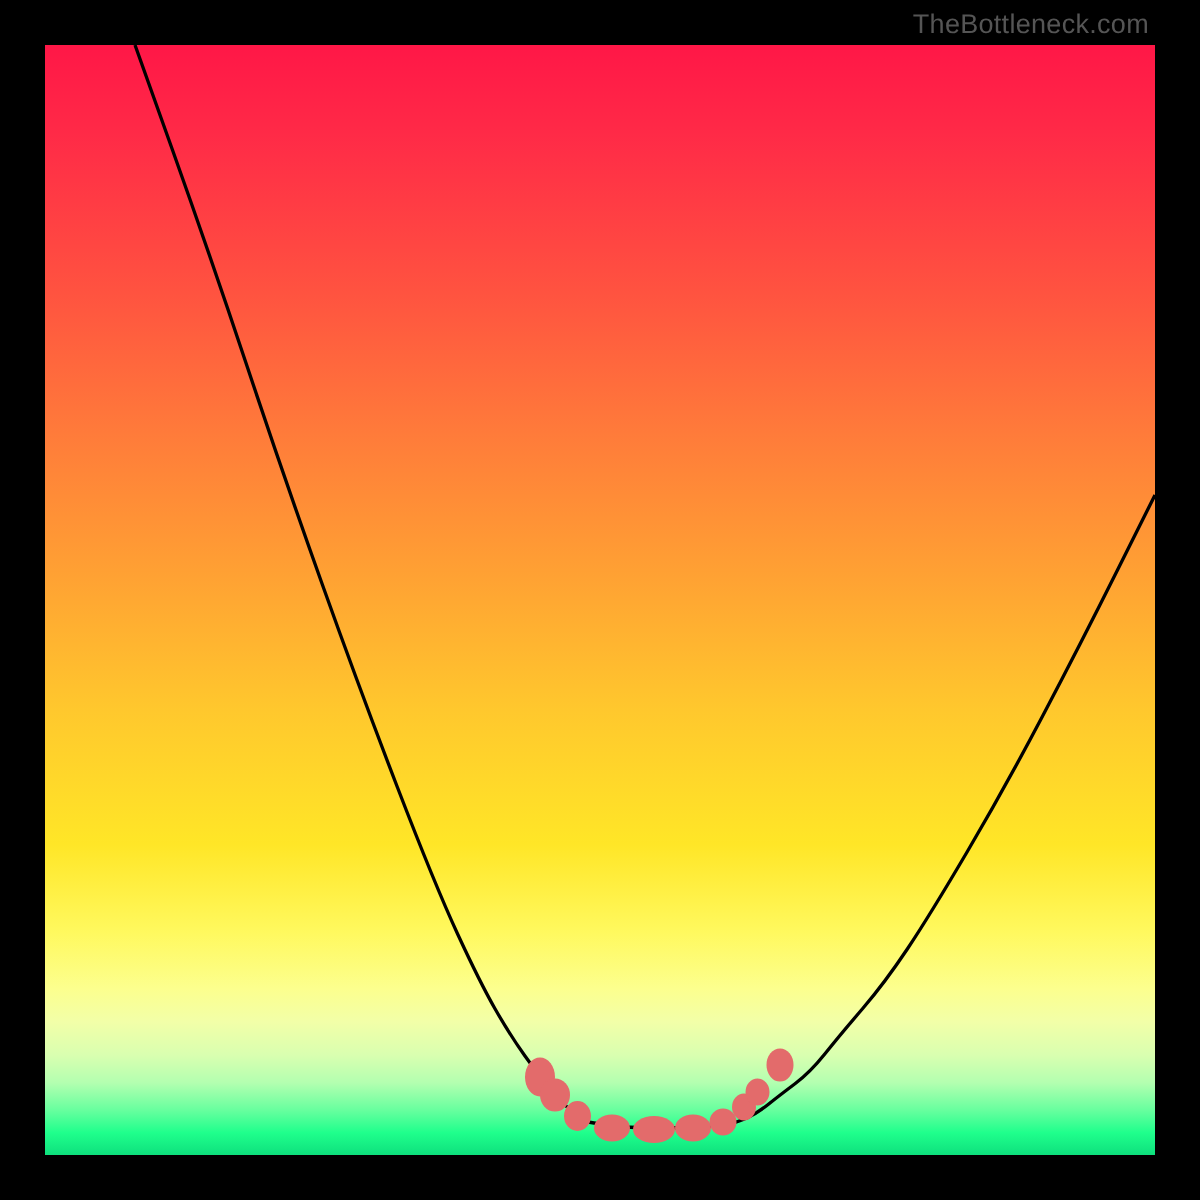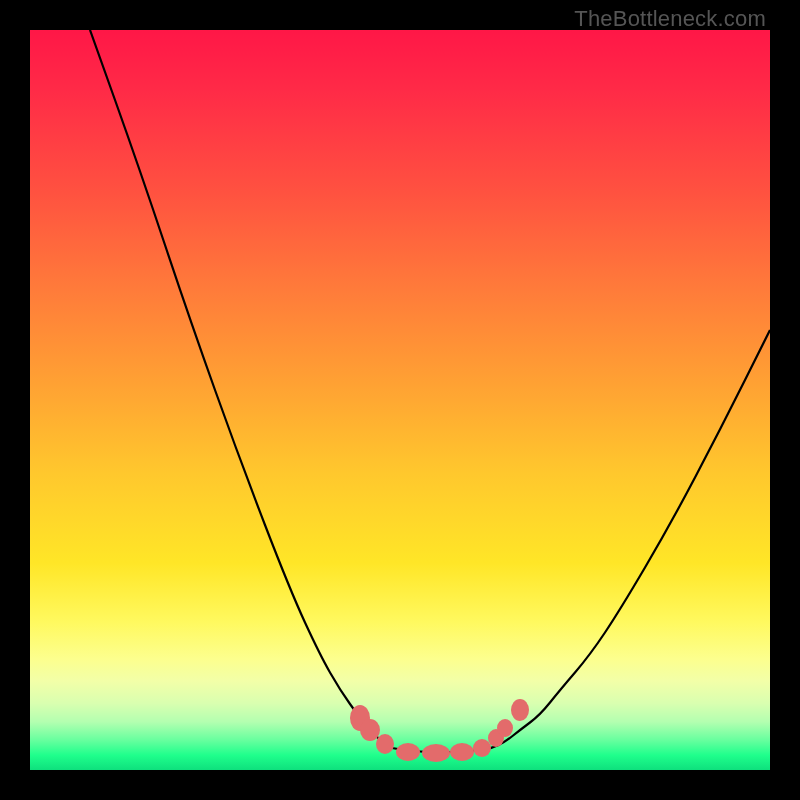--- a/index.html
+++ b/index.html
@@ -43,21 +43,21 @@
       #66ff9e 96%,
       #1fff8c 98%,
       #0ee07d 100%
     );
   }
   .attribution {
     position: absolute;
     top: 6px;
     right: 34px;
     color: #555555;
-    font-size: 22px;
+    font-size: 18px;
     font-weight: 500;
     font-family: Arial, sans-serif;
     letter-spacing: 0.2px;
   }
   svg.curve {
     position: absolute;
     left: 0;
     top: 0;
     width: 740px;
     height: 740px;

